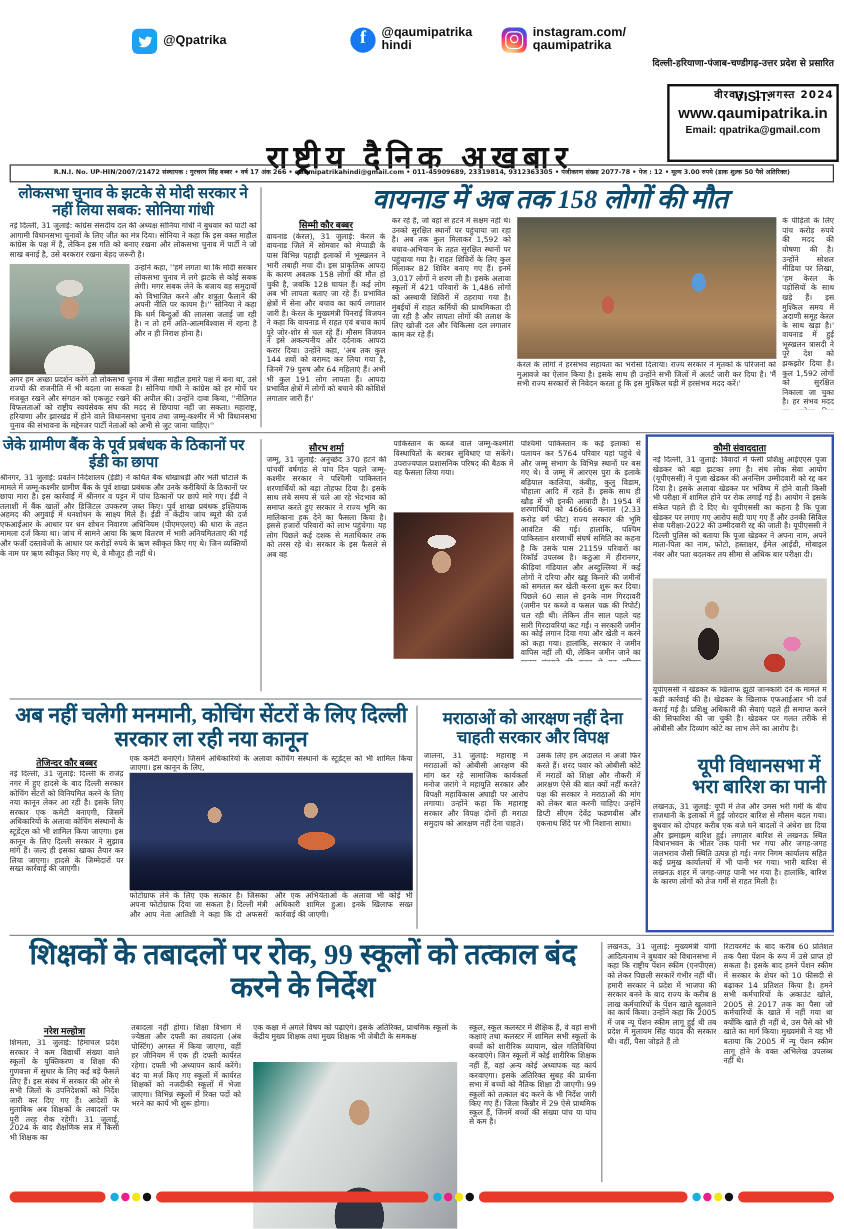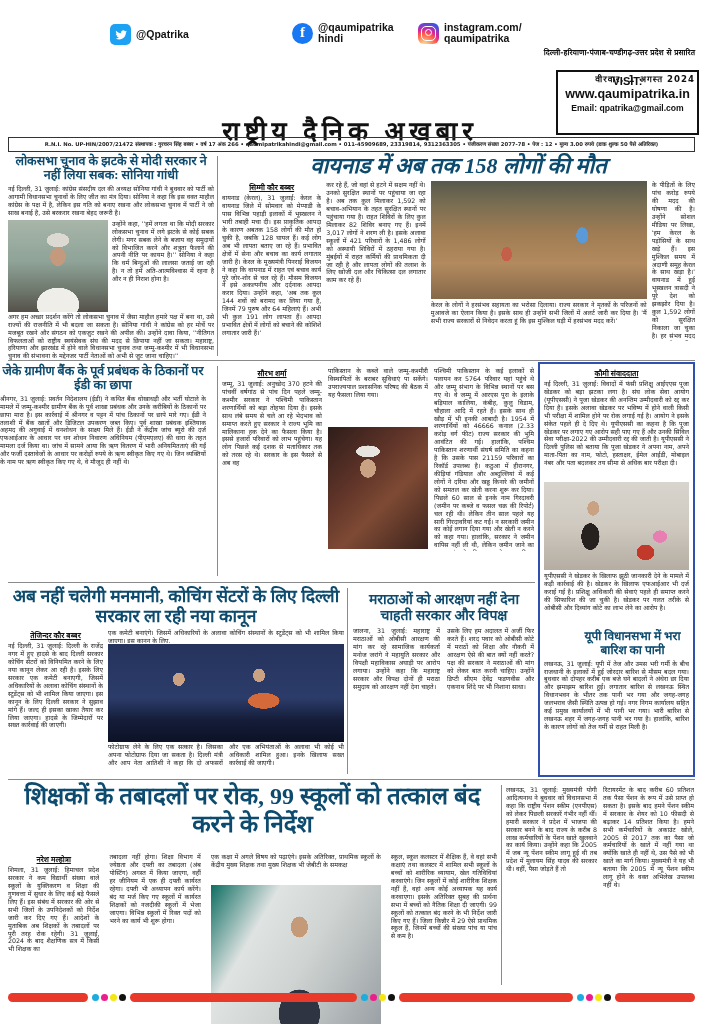--- a/index.html
+++ b/index.html
@@ -166,21 +166,21 @@
   </div>
 
   <div class="abs blue-box" style="left:538px;top:362px;width:157px;height:415px;">
     <div>
       <div class="byline">कौमी संवाददाता</div>
       <div class="body-text" style="height:100px;">नई दिल्ली, 31 जुलाई: विवादों में फंसी प्रशिक्षु आईएएस पूजा खेडकर को बड़ा झटका लगा है। संघ लोक सेवा आयोग (यूपीएससी) ने पूजा खेडकर की अनन्तिम उम्मीदवारी को रद्द कर दिया है। इसके अलावा खेडकर पर भविष्य में होने वाली किसी भी परीक्षा में शामिल होने पर रोक लगाई गई है। आयोग ने इसके संकेत पहले ही दे दिए थे। यूपीएससी का कहना है कि पूजा खेडकर पर लगाए गए आरोप सही पाए गए हैं और उनकी सिविल सेवा परीक्षा-2022 की उम्मीदवारी रद्द की जाती है। यूपीएससी ने दिल्ली पुलिस को बताया कि पूजा खेडकर ने अपना नाम, अपने माता-पिता का नाम, फोटो, हस्ताक्षर, ईमेल आईडी, मोबाइल नंबर और पता बदलकर तय सीमा से अधिक बार परीक्षा दी।</div>
       <div class="photo ph-pooja" style="width:145px;height:88px;margin:2px 0;"></div>
       <div class="body-text" style="height:55px;">यूपीएससी ने खेडकर के खिलाफ झूठी जानकारी देने के मामले में कड़ी कार्रवाई की है। खेडकर के खिलाफ एफआईआर भी दर्ज कराई गई है। प्रशिक्षु अधिकारी की सेवाएं पहले ही समाप्त करने की सिफारिश की जा चुकी है। खेडकर पर गलत तरीके से ओबीसी और दिव्यांग कोटे का लाभ लेने का आरोप है।</div>
     </div>
     <div>
-      <h3 class="hl" style="font-size:12px;margin-top:3px;margin-left:32px;">यूपी विधानसभा में भरा बारिश का पानी</h3>
+      <h3 class="hl" style="font-size:16px;margin-top:3px;margin-left:32px;">यूपी विधानसभा में भरा बारिश का पानी</h3>
       <div class="body-text" style="height:92px;margin-top:2px;">लखनऊ, 31 जुलाई: यूपी में तेज और उमस भरी गर्मी के बीच राजधानी के इलाकों में हुई जोरदार बारिश से मौसम बदल गया। बुधवार को दोपहर करीब एक बजे घने बादलों ने अंधेरा छा दिया और झमाझम बारिश हुई। लगातार बारिश से लखनऊ स्थित विधानभवन के भीतर तक पानी भर गया और जगह-जगह जलभराव जैसी स्थिति उत्पन्न हो गई। नगर निगम कार्यालय सहित कई प्रमुख कार्यालयों में भी पानी भर गया। भारी बारिश से लखनऊ शहर में जगह-जगह पानी भर गया है। हालांकि, बारिश के कारण लोगों को तेज गर्मी से राहत मिली है।</div>
     </div>
   </div>
 
   <div class="abs hline" style="left:8px;top:582px;width:527px;"></div>
 
   <div class="abs" style="left:8px;top:586px;width:336px;">
     <h2 class="hl" style="font-size:17.5px;">अब नहीं चलेगी मनमानी, कोचिंग सेंटरों के लिए दिल्ली सरकार ला रही नया कानून</h2>
     <div class="row" style="gap:5px;margin-top:3px;">
       <div style="width:95px;">

